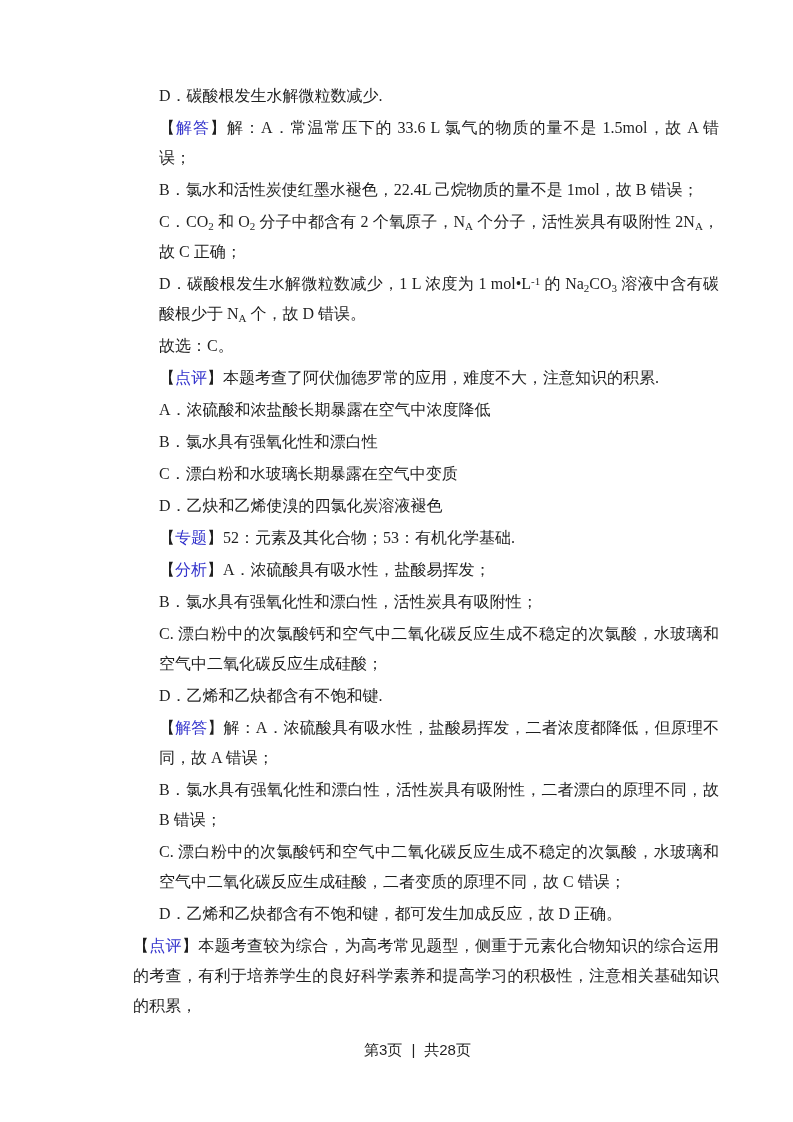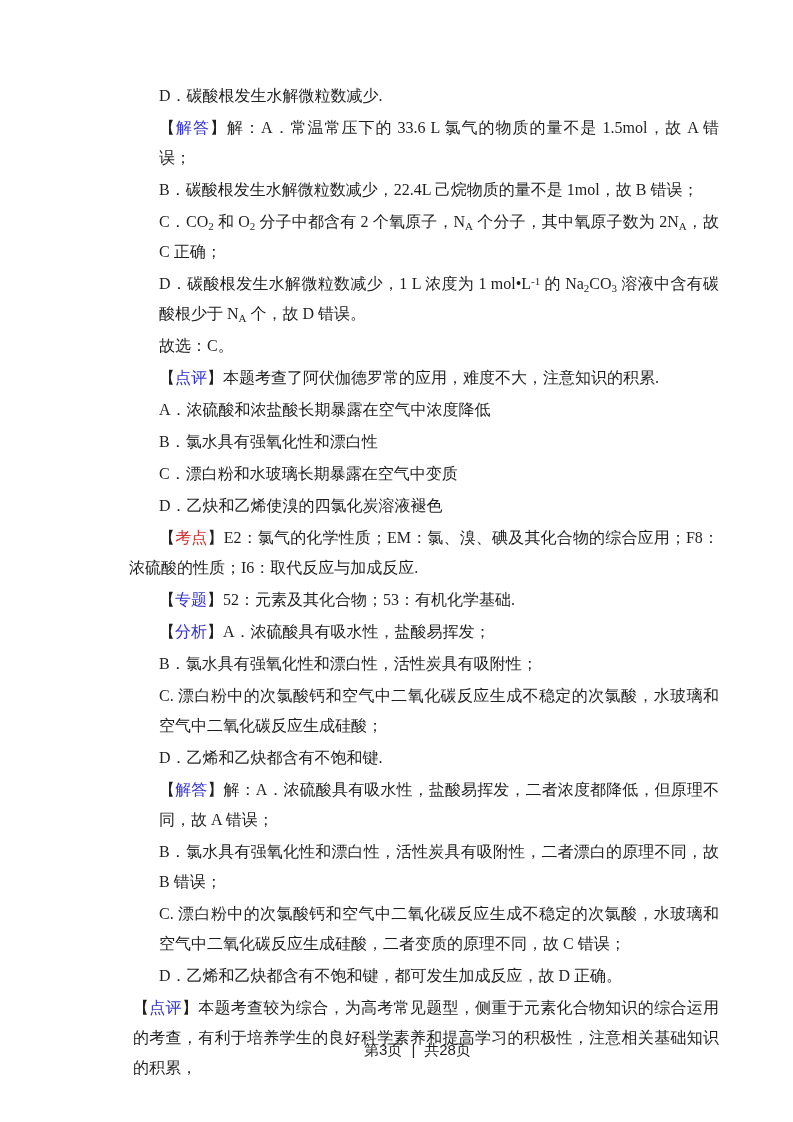--- a/index.html
+++ b/index.html
@@ -34,30 +34,29 @@
   }
   .footer .sep{margin:0 9px;}
 </style>
 </head>
 <body>
 
 <div class="page">
   <div class="content">
       <p class="opt"><span>D．碳酸根发生水解微粒数减少.</span></p>
       <p class="opt"><span>【</span><span class="blue">解答</span><span>】解：A．常温常压下的 33.6 L 氯气的物质的量不是 1.5mol，故 A 错误；</span></p>
-      <p class="opt"><span>B．碳酸根发生水解微粒数减少，22.4L 己烷物质的量不是 1mol，故 B 错误；</span></p>
-      <p class="opt"><span>C．CO</span><sub>2</sub><span> 和 O</span><sub>2</sub><span> 分子中都含有 2 个氧原子，N</span><sub>A</sub><span> 个分子，其中氧原子数为 2N</span><sub>A</sub><span>，故 C 正确；</span></p>
+      <p class="opt"><span>B．氯水和活性炭使红墨水褪色，22.4L 己烷物质的量不是 1mol，故 B 错误；</span></p>
+      <p class="opt"><span>C．CO</span><sub>2</sub><span> 和 O</span><sub>2</sub><span> 分子中都含有 2 个氧原子，N</span><sub>A</sub><span> 个分子，活性炭具有吸附性 2N</span><sub>A</sub><span>，故 C 正确；</span></p>
       <p class="opt"><span>D．碳酸根发生水解微粒数减少，1 L 浓度为 1 mol•L</span><sup>-1</sup><span> 的 Na</span><sub>2</sub><span>CO</span><sub>3</sub><span> 溶液中含有碳酸根少于 N</span><sub>A</sub><span> 个，故 D 错误。</span></p>
       <p class="opt"><span>故选：C。</span></p>
       <p class="opt"><span>【</span><span class="blue">点评</span><span>】本题考查了阿伏伽德罗常的应用，难度不大，注意知识的积累.</span></p>
       <p class="opt"><span>A．浓硫酸和浓盐酸长期暴露在空气中浓度降低</span></p>
       <p class="opt"><span>B．氯水具有强氧化性和漂白性</span></p>
       <p class="opt"><span>C．漂白粉和水玻璃长期暴露在空气中变质</span></p>
       <p class="opt"><span>D．乙炔和乙烯使溴的四氯化炭溶液褪色</span></p>
-      <p class="hang"><span>【</span><span class="red">考点</span><span>】E2：氯气的化学性质；EM：氯、溴、碘及其化合物的综合应用；F8：浓硫酸的性质；I6：取代反应与加成反应.</span></p>
       <p class="opt"><span>【</span><span class="blue">专题</span><span>】52：元素及其化合物；53：有机化学基础.</span></p>
       <p class="opt"><span>【</span><span class="blue">分析</span><span>】A．浓硫酸具有吸水性，盐酸易挥发；</span></p>
       <p class="opt"><span>B．氯水具有强氧化性和漂白性，活性炭具有吸附性；</span></p>
       <p class="opt"><span>C. 漂白粉中的次氯酸钙和空气中二氧化碳反应生成不稳定的次氯酸，水玻璃和空气中二氧化碳反应生成硅酸；</span></p>
       <p class="opt"><span>D．乙烯和乙炔都含有不饱和键.</span></p>
       <p class="opt"><span>【</span><span class="blue">解答</span><span>】解：A．浓硫酸具有吸水性，盐酸易挥发，二者浓度都降低，但原理不同，故 A 错误；</span></p>
       <p class="opt"><span>B．氯水具有强氧化性和漂白性，活性炭具有吸附性，二者漂白的原理不同，故 B 错误；</span></p>
       <p class="opt"><span>C. 漂白粉中的次氯酸钙和空气中二氧化碳反应生成不稳定的次氯酸，水玻璃和空气中二氧化碳反应生成硅酸，二者变质的原理不同，故 C 错误；</span></p>
       <p class="opt"><span>D．乙烯和乙炔都含有不饱和键，都可发生加成反应，故 D 正确。</span></p>
       <p class="flush"><span>【</span><span class="blue">点评</span><span>】本题考查较为综合，为高考常见题型，侧重于元素化合物知识的综合运用的考查，有利于培养学生的良好科学素养和提高学习的积极性，注意相关基础知识的积累，</span></p>

